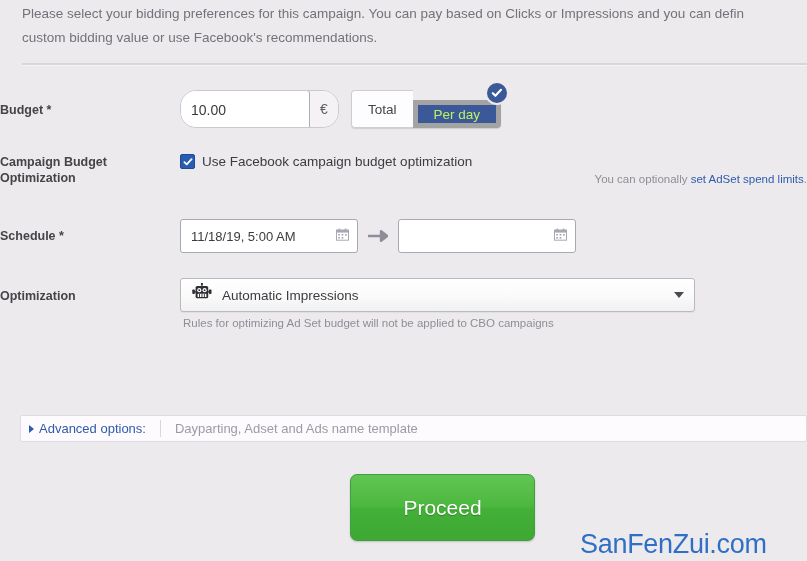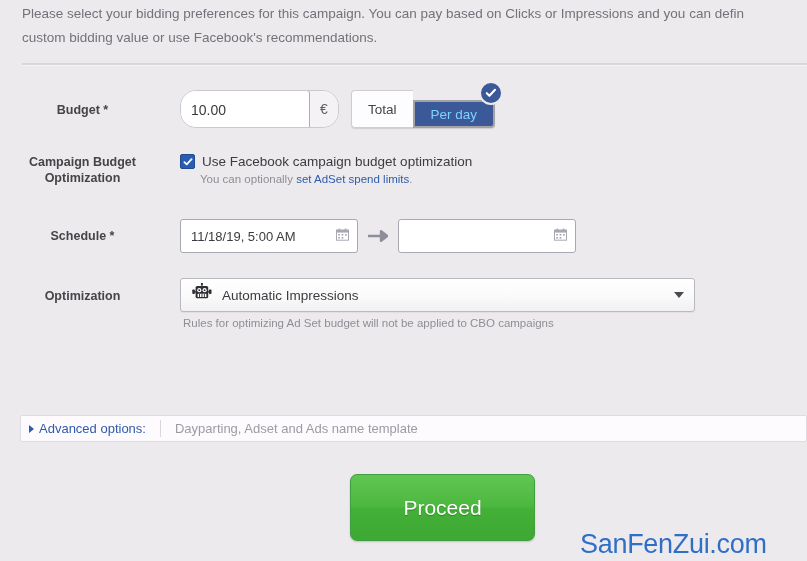--- a/index.html
+++ b/index.html
@@ -52,21 +52,21 @@
     width: 807px;
   }
   .row {
     position: relative;
     display: flex;
     align-items: flex-start;
   }
   .label {
     width: 165px;
     flex: 0 0 165px;
-    text-align: center;
+    text-align: left;
     font-weight: bold;
     font-size: 12.5px;
     color: #444449;
     line-height: 16px;
     padding-top: 10px;
     white-space: pre-line;
   }
   .field {
     padding-left: 15px;
     flex: 1 1 auto;
@@ -134,22 +134,22 @@
   }
   .toggle-btn.off {
     background: #fdfcfe;
     color: #44444a;
     border: 1px solid #cfcdd3;
     border-right: none;
     border-radius: 4px 0 0 4px;
   }
   .toggle-btn.on {
     background: #3b5998;
-    color: #7dd3fc;
-    border: 2px solid #a3a3a3;
+    color: #bef264;
+    border: 5px solid #a3a3a3;
     border-radius: 0 4px 4px 0;
     margin-top: 10px;
   }
   .check-badge {
     position: absolute;
     right: -8px;
     top: -9px;
     width: 20px;
     height: 20px;
     border-radius: 50%;
@@ -184,20 +184,21 @@
   }
   .cbo-text {
     font-size: 13.5px;
     color: #3b3b41;
   }
   .cbo-sub {
     font-size: 11.5px;
     color: #8e8e96;
     padding-top: 4px;
     padding-left: 20px;
+    text-align: right;
   }
   .cbo-sub a { color: #2f5bad; text-decoration: none; }
 
   
   .row-schedule { height: 58px; }
   .row-schedule .label { padding-top: 14px; }
   .sched-wrap {
     display: flex;
     align-items: center;
     padding-top: 5px;

